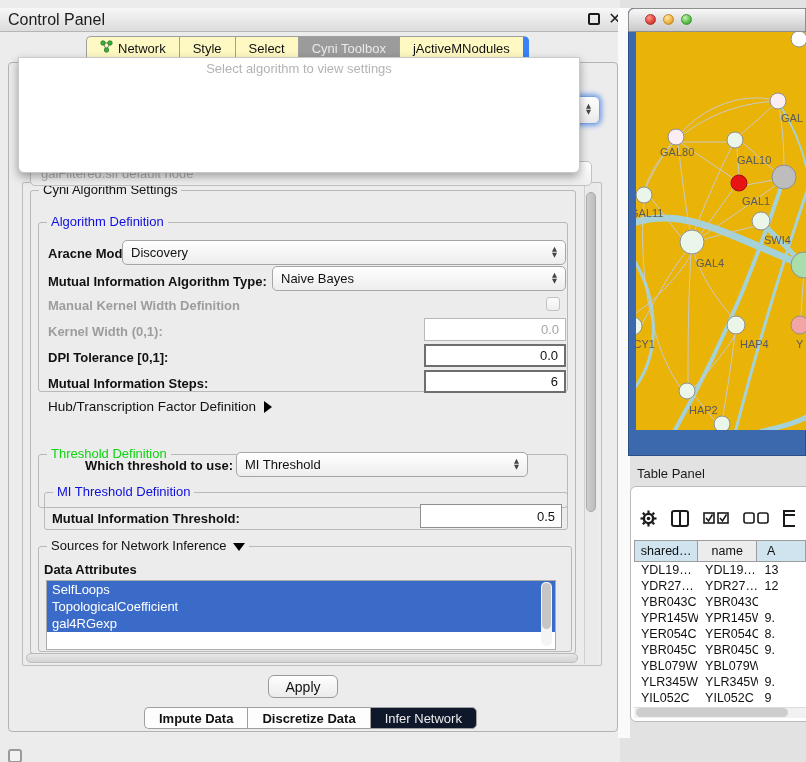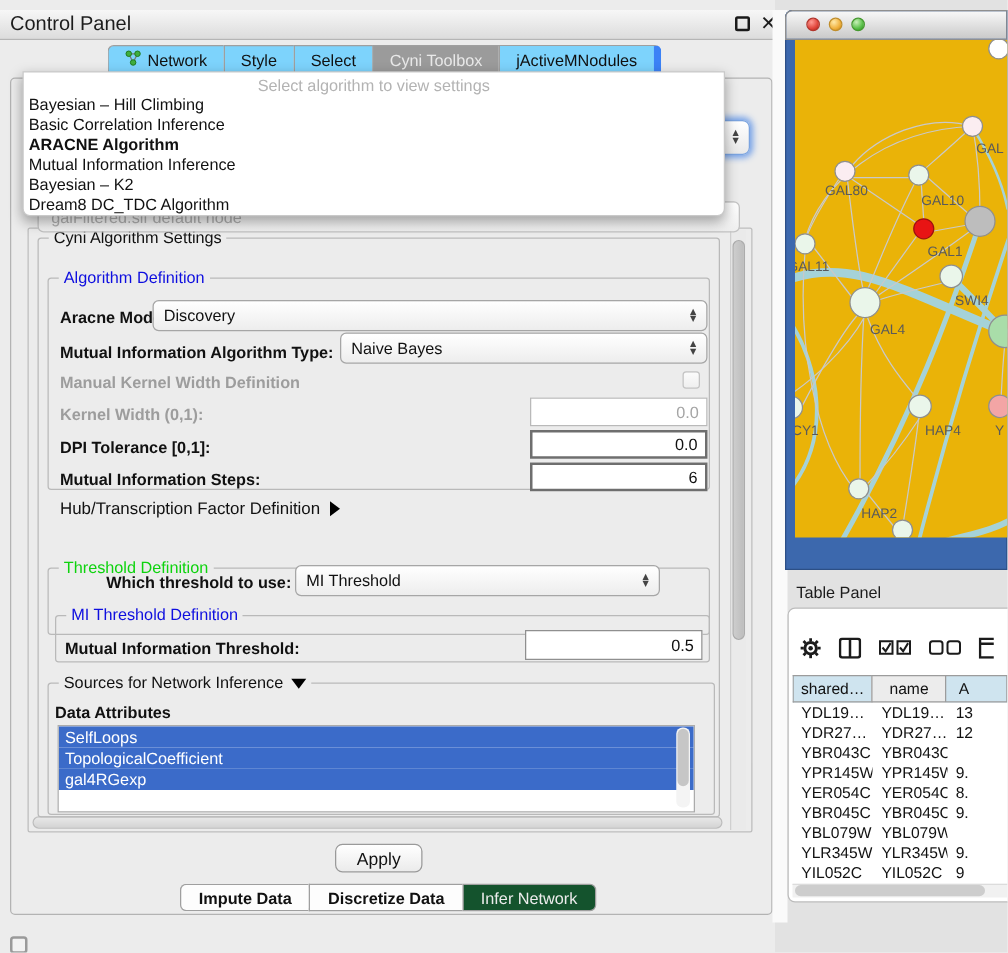--- a/index.html
+++ b/index.html
@@ -12,21 +12,21 @@
   #cp-titlebar { left:0; top:8px; width:620px; height:24px;
     background:linear-gradient(#f7f7f7,#dcdcdc); border-bottom:1px solid #b5b5b5;
     display:flex; align-items:center; padding:0 8px; font-size:16px; }
   #cp-title { color:#1c1c1c; }
   #cp-float { left:588px; top:13px; width:12px; height:12px; border:2px solid #1b1b1b; border-radius:2px; background:transparent; }
   #cp-close { left:606px; top:8px; width:18px; height:20px; font-size:16px; font-weight:bold; color:#1b1b1b;
     display:flex; align-items:center; justify-content:center; font-family:"DejaVu Sans",sans-serif; }
 
   
   #top-tabs { left:86px; top:36px; height:23px; display:flex; }
-  .tab { border:1px solid #9f9f9f; border-bottom:none; background:#7dd3fc; padding:0 13px;
+  .tab { border:1px solid #9f9f9f; border-bottom:none; background:#fef9c3; padding:0 13px;
     font-size:13px; display:flex; align-items:center; gap:5px; border-right:none; }
   .tab:first-child { border-radius:5px 0 0 0; }
   .tab:last-child { border-right:6px solid #3b82f6; border-radius:0 5px 0 0; }
   .tab.selected { background:#9b9b9b; color:#e9e9e9; } 
 
   
   #cp-frame { left:8px; top:62px; width:610px; height:670px; border:1px solid #b3b3b3;
     border-radius:4px; background:#ececec; }
 
   
@@ -87,21 +87,21 @@
 
   #apply-btn { left:268px; top:675px; width:70px; height:23px; background:linear-gradient(#ffffff,#ebebeb);
     border:1px solid #9a9a9a; border-radius:6px; font-size:14px; display:flex; align-items:center; justify-content:center; }
 
   
   #bottom-tabs { left:144px; top:707px; height:22px; display:flex; z-index:5; }
   .btab { border:1px solid #9f9f9f; border-right:none; background:#fdfdfd; padding:0 14px; font-size:13px;
     font-weight:bold; display:flex; align-items:center; }
   .btab:first-child { border-radius:5px 0 0 5px; }
   .btab:last-child { border-right:1px solid #9f9f9f; border-radius:0 5px 5px 0; }
-  .btab.selected { background:#14532d; color:#ececec; font-weight:normal; }
+  .btab.selected { background:#0f172a; color:#ececec; font-weight:normal; }
 
   #grip-icon { left:8px; top:749px; width:14px; height:14px; border:2px solid #9a9a9a; border-radius:3px; background:#f2f2f2; }
 
   
   #right-bg { left:620px; top:0; width:186px; height:762px; background:#e2e2e2; }
   #gap { left:618px; top:8px; width:12px; height:730px; background:#fafafa; }
 
   #net-window { left:628px; top:8px; width:178px; height:448px; background:#3c68ad;
     border-radius:6px 0 0 0; box-shadow:inset 0 0 0 1px #2c4f86; }
   #net-titlebar { left:628px; top:8px; width:178px; height:24px; background:linear-gradient(#f8f8f8,#c9c9c9);
@@ -174,28 +174,20 @@
 
   <div class="abs" id="algo-combo">
     <span class="arrows">▲<br>▼</span>
   </div>
   <div class="abs" id="net-combo">
     <span>galFiltered.sif default node</span>
   </div>
 
   <div class="abs" id="algo-popup">
     <div id="popup-placeholder">Select algorithm to view settings</div>
-    <div id="popup-items">
-        <div class="popup-item">Bayesian – Hill Climbing</div>
-        <div class="popup-item">Basic Correlation Inference</div>
-        <div class="popup-item selected">ARACNE Algorithm</div>
-        <div class="popup-item">Mutual Information Inference</div>
-        <div class="popup-item">Bayesian – K2</div>
-        <div class="popup-item">Dream8 DC_TDC Algorithm</div>
-      </div>
   </div>
 
   <div class="abs" id="scrollpane"></div>
   <div class="abs" id="v-scroll"></div>
   <div class="abs" id="v-thumb"></div>
   <div class="abs" id="h-scroll"></div>
   <div class="abs" id="h-thumb"></div>
 
   <div class="abs groupbox" style="left:30px; top:190px; width:546px; height:464px;">
     <span class="legend">Cyni Algorithm Settings</span>

